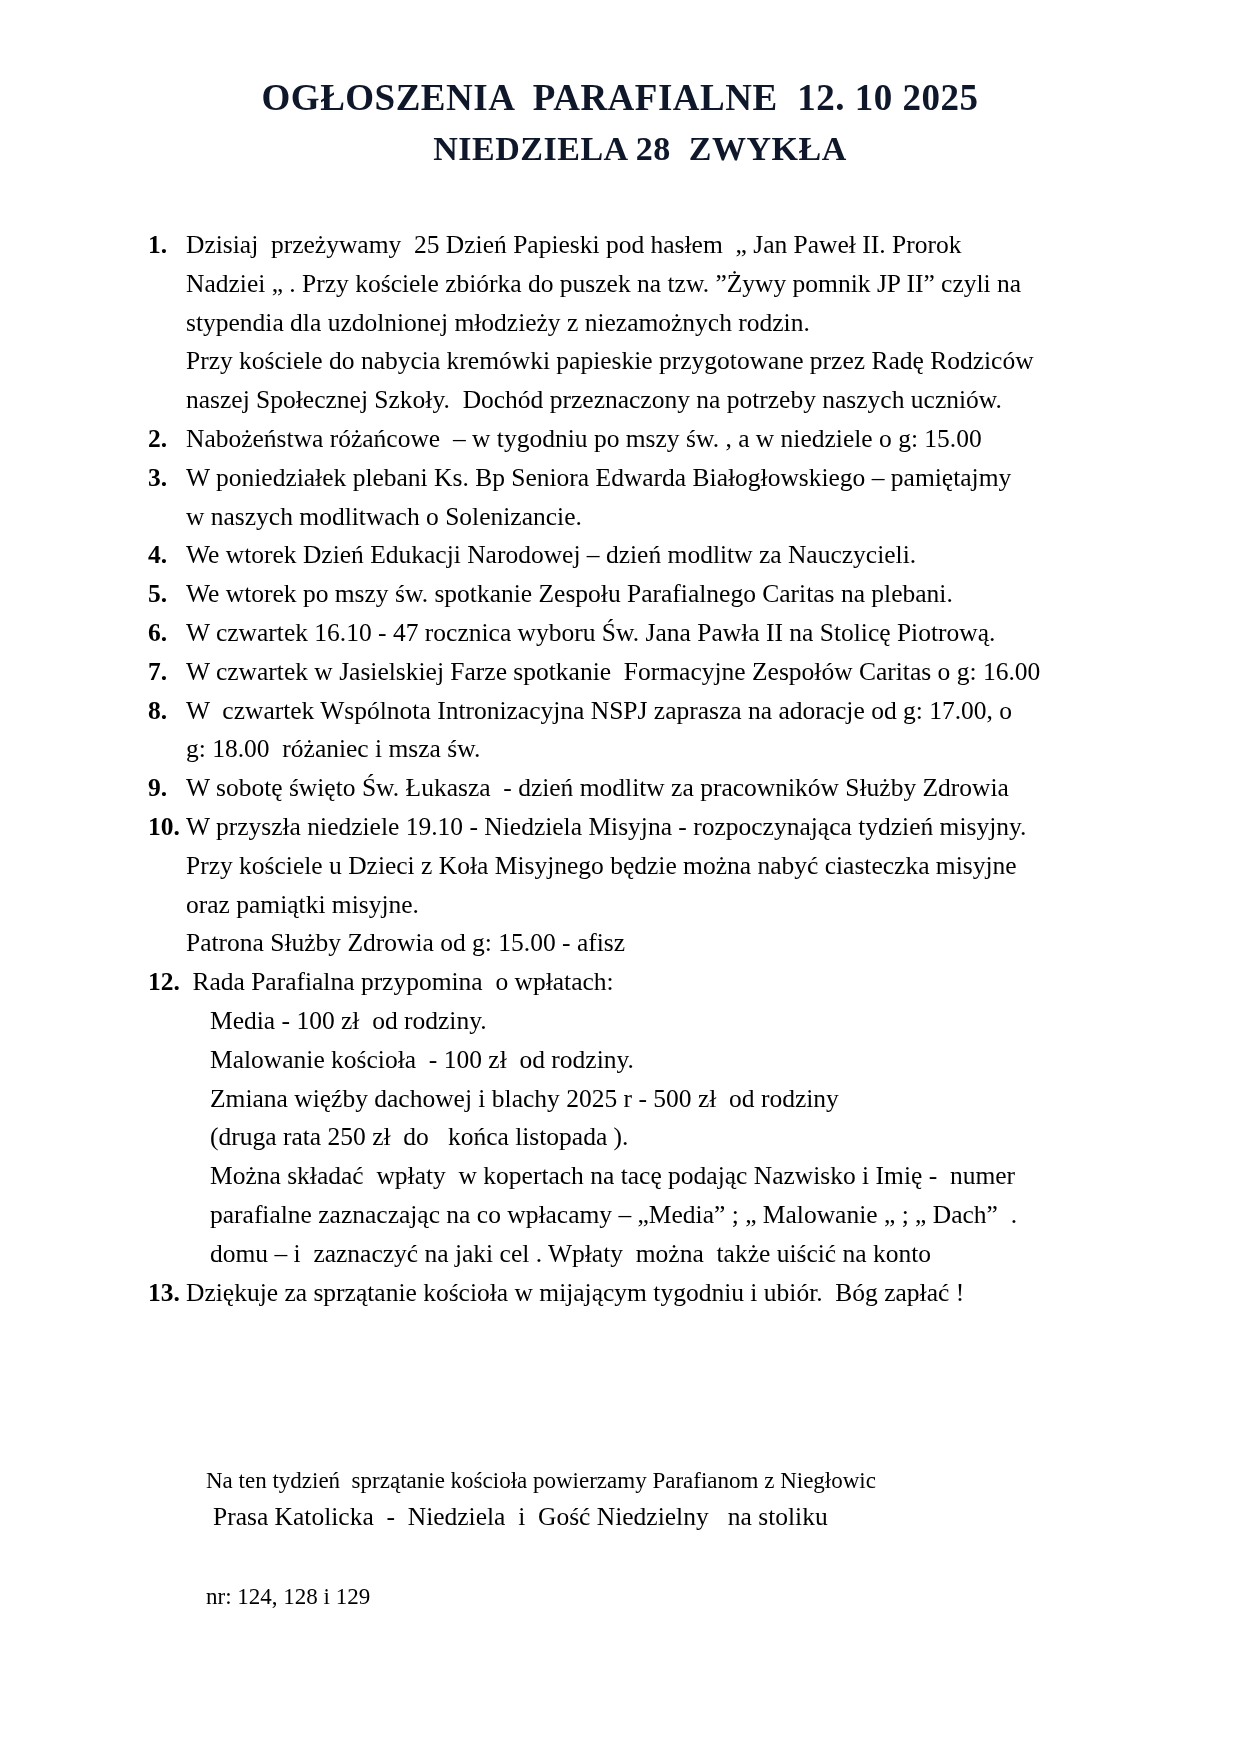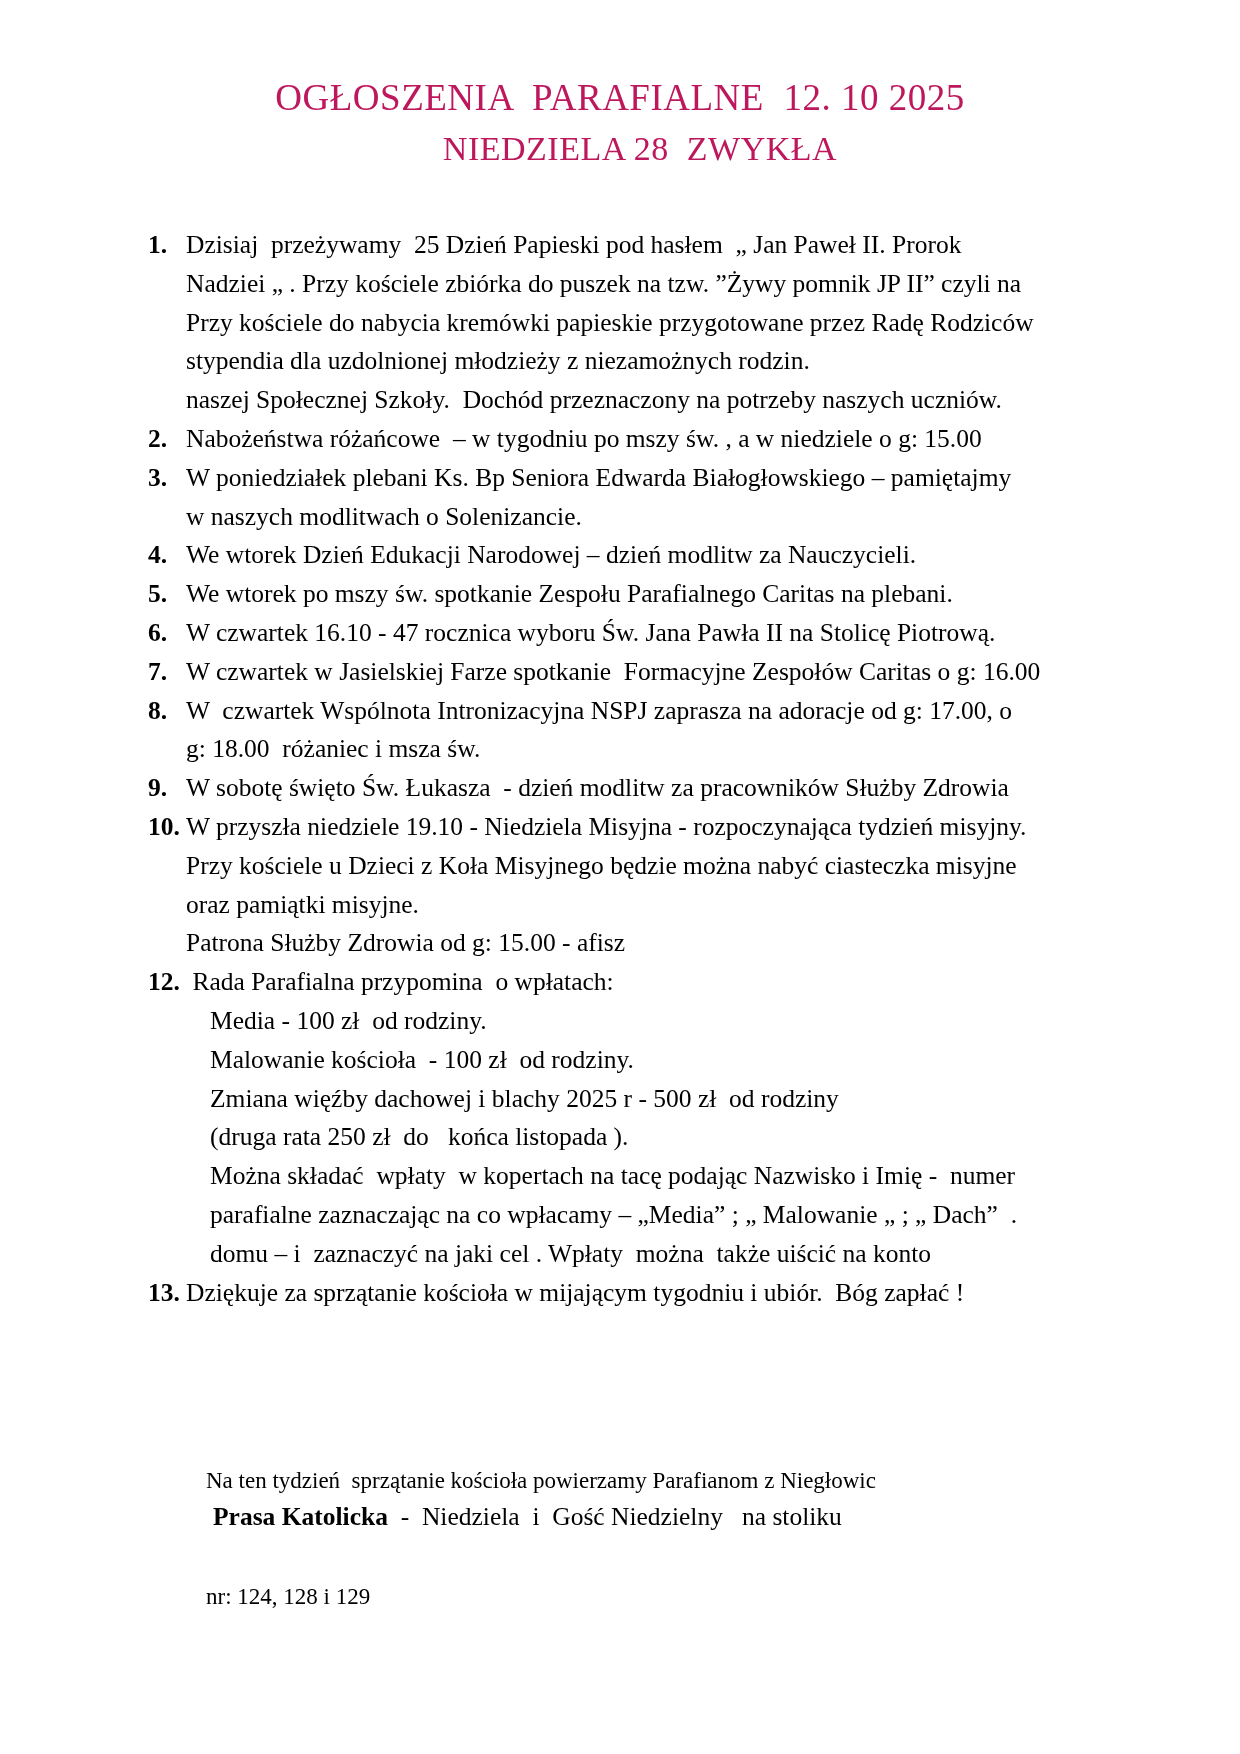--- a/index.html
+++ b/index.html
@@ -1,42 +1,42 @@
 <!DOCTYPE html>
 <html><head>
 <meta charset="utf-8">
 <style>
   html, body { margin: 0; padding: 0; background: #ffffff; }
   body { width: 1240px; height: 1754px; position: relative; overflow: hidden;
          font-family: "Liberation Serif", "DejaVu Serif", serif; color: #000; }
   .title { position: absolute; left: 0; width: 1240px; text-align: center;
-           color: #be185d; font-weight: normal; font-family: "Liberation Serif", serif;
+           color: #0f172a; font-weight: bold; font-family: "Liberation Serif", serif;
            white-space: pre; letter-spacing: 0.5px; }
   .title1 { top: 76px; font-size: 37px; }
   .title2 { top: 130px; font-size: 34px; left: 20px; }
   .list { position: absolute; left: 148px; top: 226px; width: 1060px; font-size: 25.5px; line-height: 38.8px; }
   .row { position: relative; padding-left: 38px; white-space: pre; }
   .num { position: absolute; left: 0; font-weight: bold; }
   .indent { padding-left: 62px; white-space: pre; }
   .footer1 { position: absolute; left: 206px; top: 1384px; font-size: 23px; line-height: 38.8px; white-space: pre; }
   .footer2 { position: absolute; left: 213px; top: 1502px; font-size: 25.5px; white-space: pre; }
-  .bold { font-weight: bold; margin-top: 12px; }
+  .bold { font-weight: normal; margin-top: 12px; }
 </style>
 </head>
 <body>
 
 <div class="title title1">OGŁOSZENIA  PARAFIALNE  12. 10 2025</div>
 <div class="title title2">NIEDZIELA 28  ZWYKŁA</div>
 
 <div class="list" id="list">
     <div>
       <div class="row"><span class="num">1.</span><span>Dzisiaj  przeżywamy  25 Dzień Papieski pod hasłem  „ Jan Paweł II. Prorok</span></div>
       <div class="row"><span>Nadziei „ . Przy kościele zbiórka do puszek na tzw. ”Żywy pomnik JP II” czyli na</span></div>
+      <div class="row"><span>stypendia dla uzdolnionej młodzieży z niezamożnych rodzin.</span></div>
       <div class="row"><span>Przy kościele do nabycia kremówki papieskie przygotowane przez Radę Rodziców</span></div>
-      <div class="row"><span>stypendia dla uzdolnionej młodzieży z niezamożnych rodzin.</span></div>
       <div class="row"><span>naszej Społecznej Szkoły.  Dochód przeznaczony na potrzeby naszych uczniów.</span></div>
     </div>
     <div>
       <div class="row"><span class="num">2.</span><span>Nabożeństwa różańcowe  – w tygodniu po mszy św. , a w niedziele o g: 15.00</span></div>
     </div>
     <div>
       <div class="row"><span class="num">3.</span><span>W poniedziałek plebani Ks. Bp Seniora Edwarda Białogłowskiego – pamiętajmy</span></div>
       <div class="row"><span>w naszych modlitwach o Solenizancie.</span></div>
     </div>
     <div>

